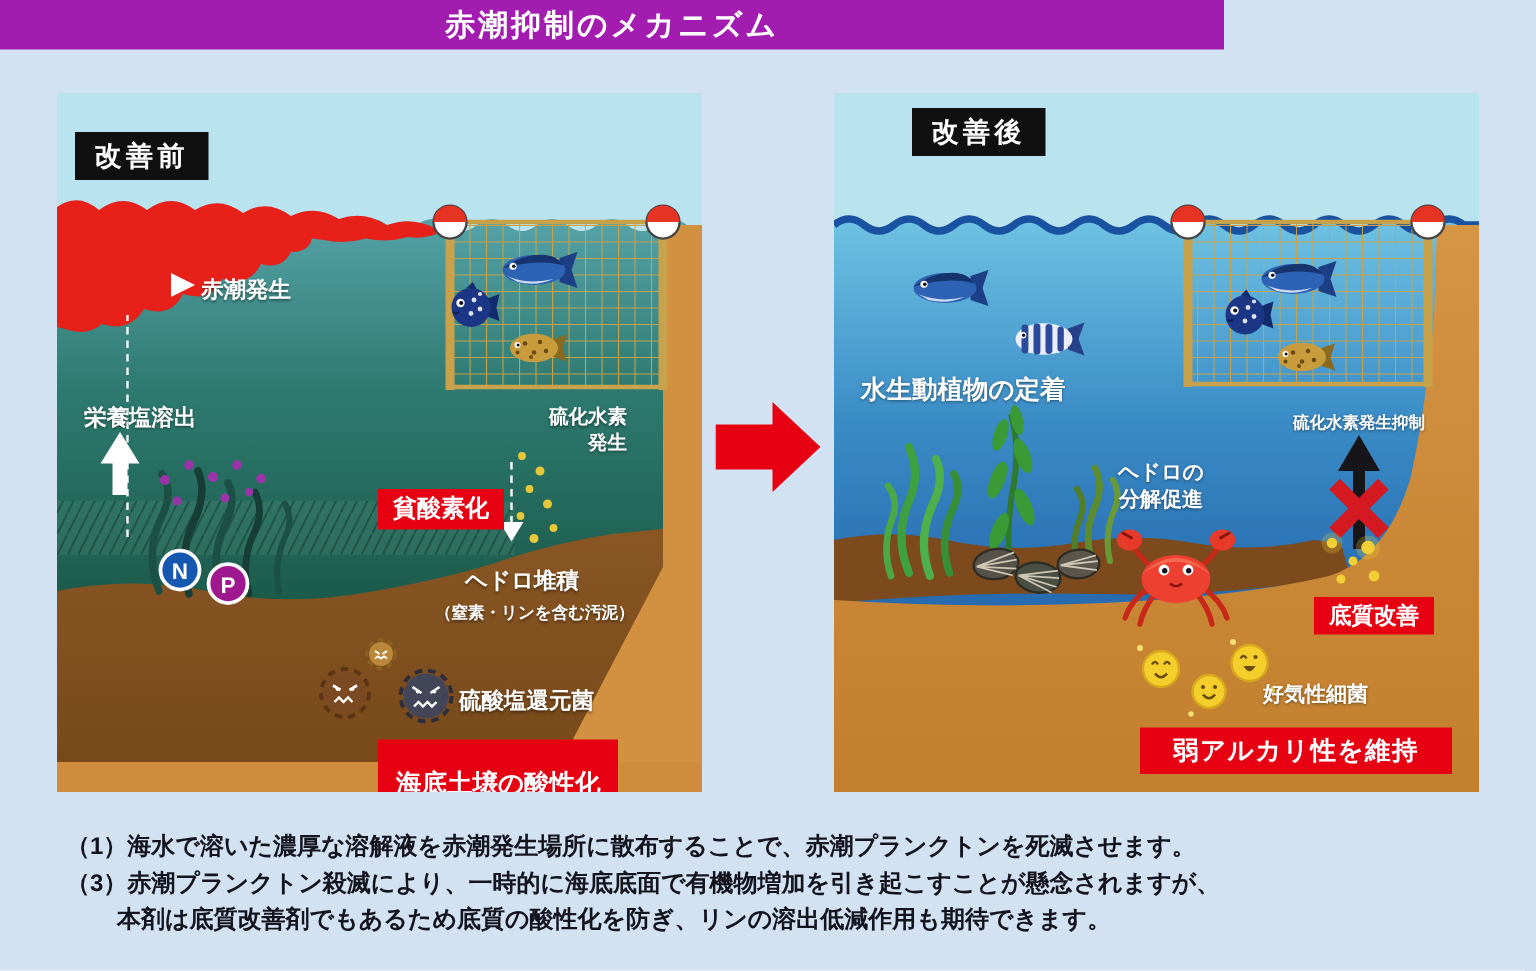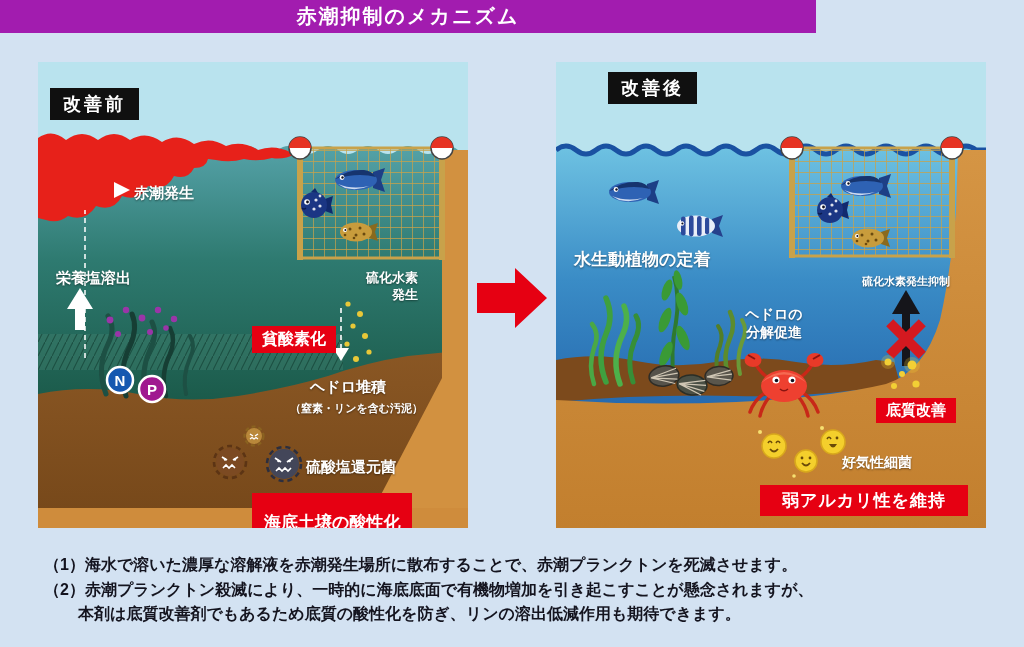--- a/index.html
+++ b/index.html
@@ -425,17 +425,17 @@
     <div class="wlabel rb-suisei">水生動植物の定着</div>
     <div class="wlabel rb-hedoro">ヘドロの分解促進</div>
     <div class="wlabel rb-h2s-yokusei">硫化水素発生抑制</div>
     <div class="redbox rb-teishitsu">底質改善</div>
     <div class="wlabel rb-koki">好気性細菌</div>
     <div class="redbox rb-alkali">弱アルカリ性を維持</div>
   </div>
 
   <div class="notes">
     <div class="note-line">（1）海水で溶いた濃厚な溶解液を赤潮発生場所に散布することで、赤潮プランクトンを死滅させます。</div>
-    <div class="note-line">（2）赤潮プランクトン殺滅により、一時的に海底底面で有機物増加を引き起こすことが懸念されますが、</div>
+    <div class="note-line">（3）赤潮プランクトン殺滅により、一時的に海底底面で有機物増加を引き起こすことが懸念されますが、</div>
     <div class="note-line indent">本剤は底質改善剤でもあるため底質の酸性化を防ぎ、リンの溶出低減作用も期待できます。</div>
   </div>
 
 </div>
 
 </body></html>

